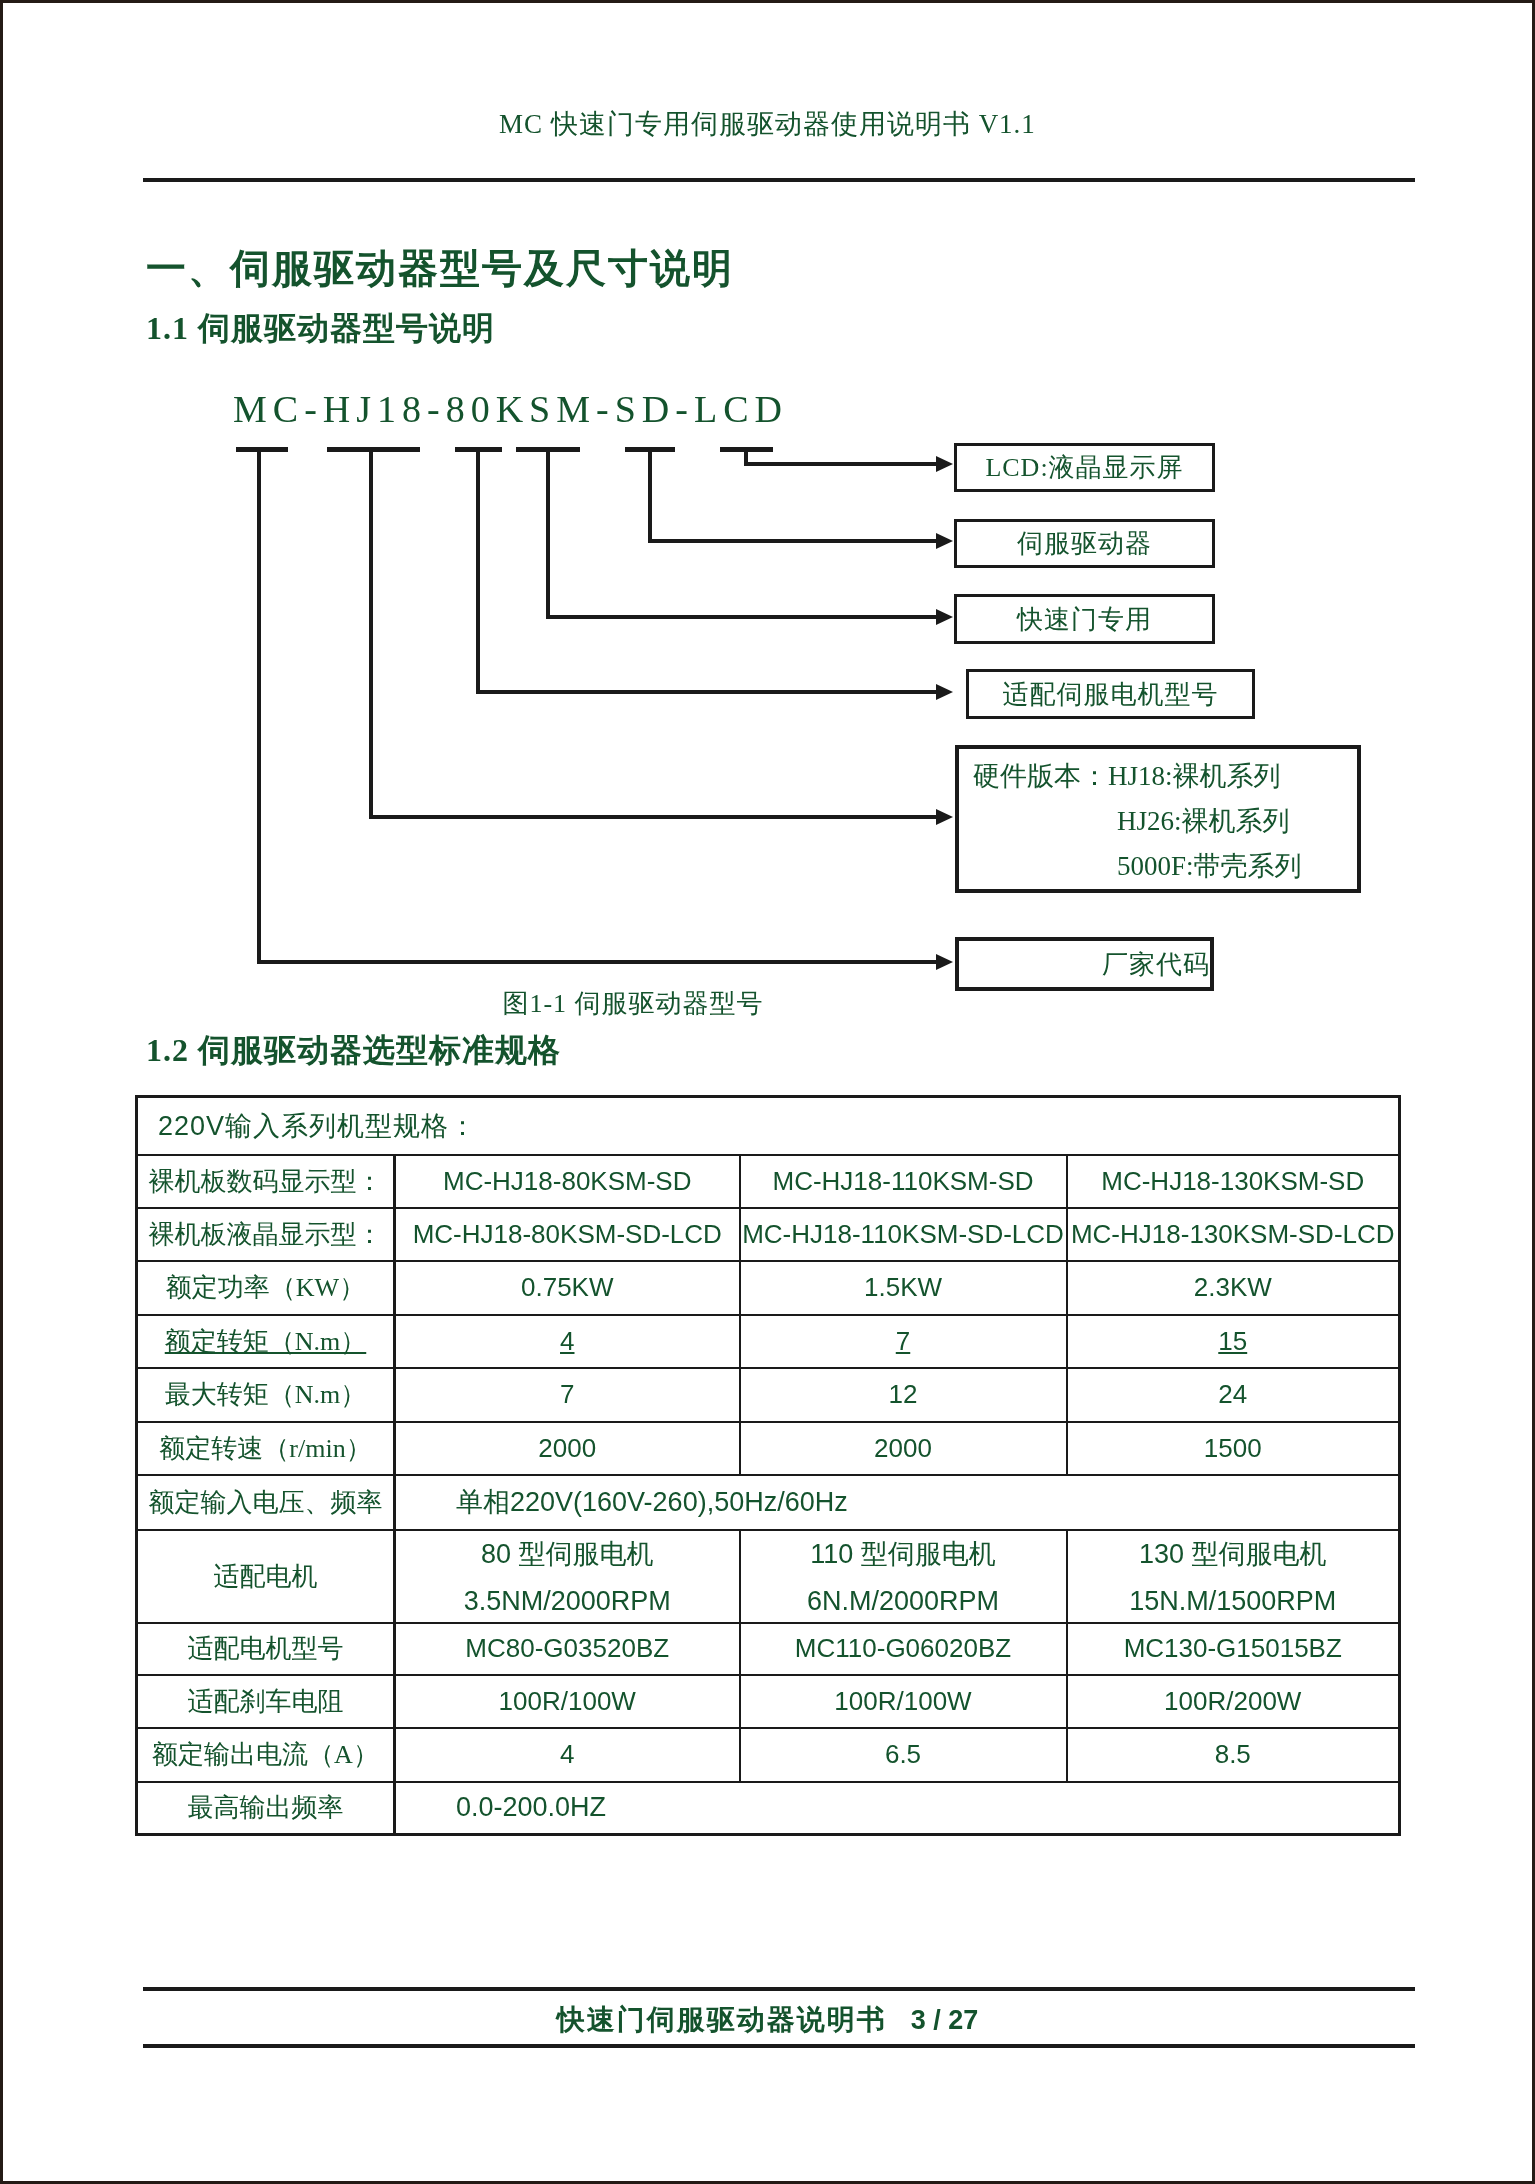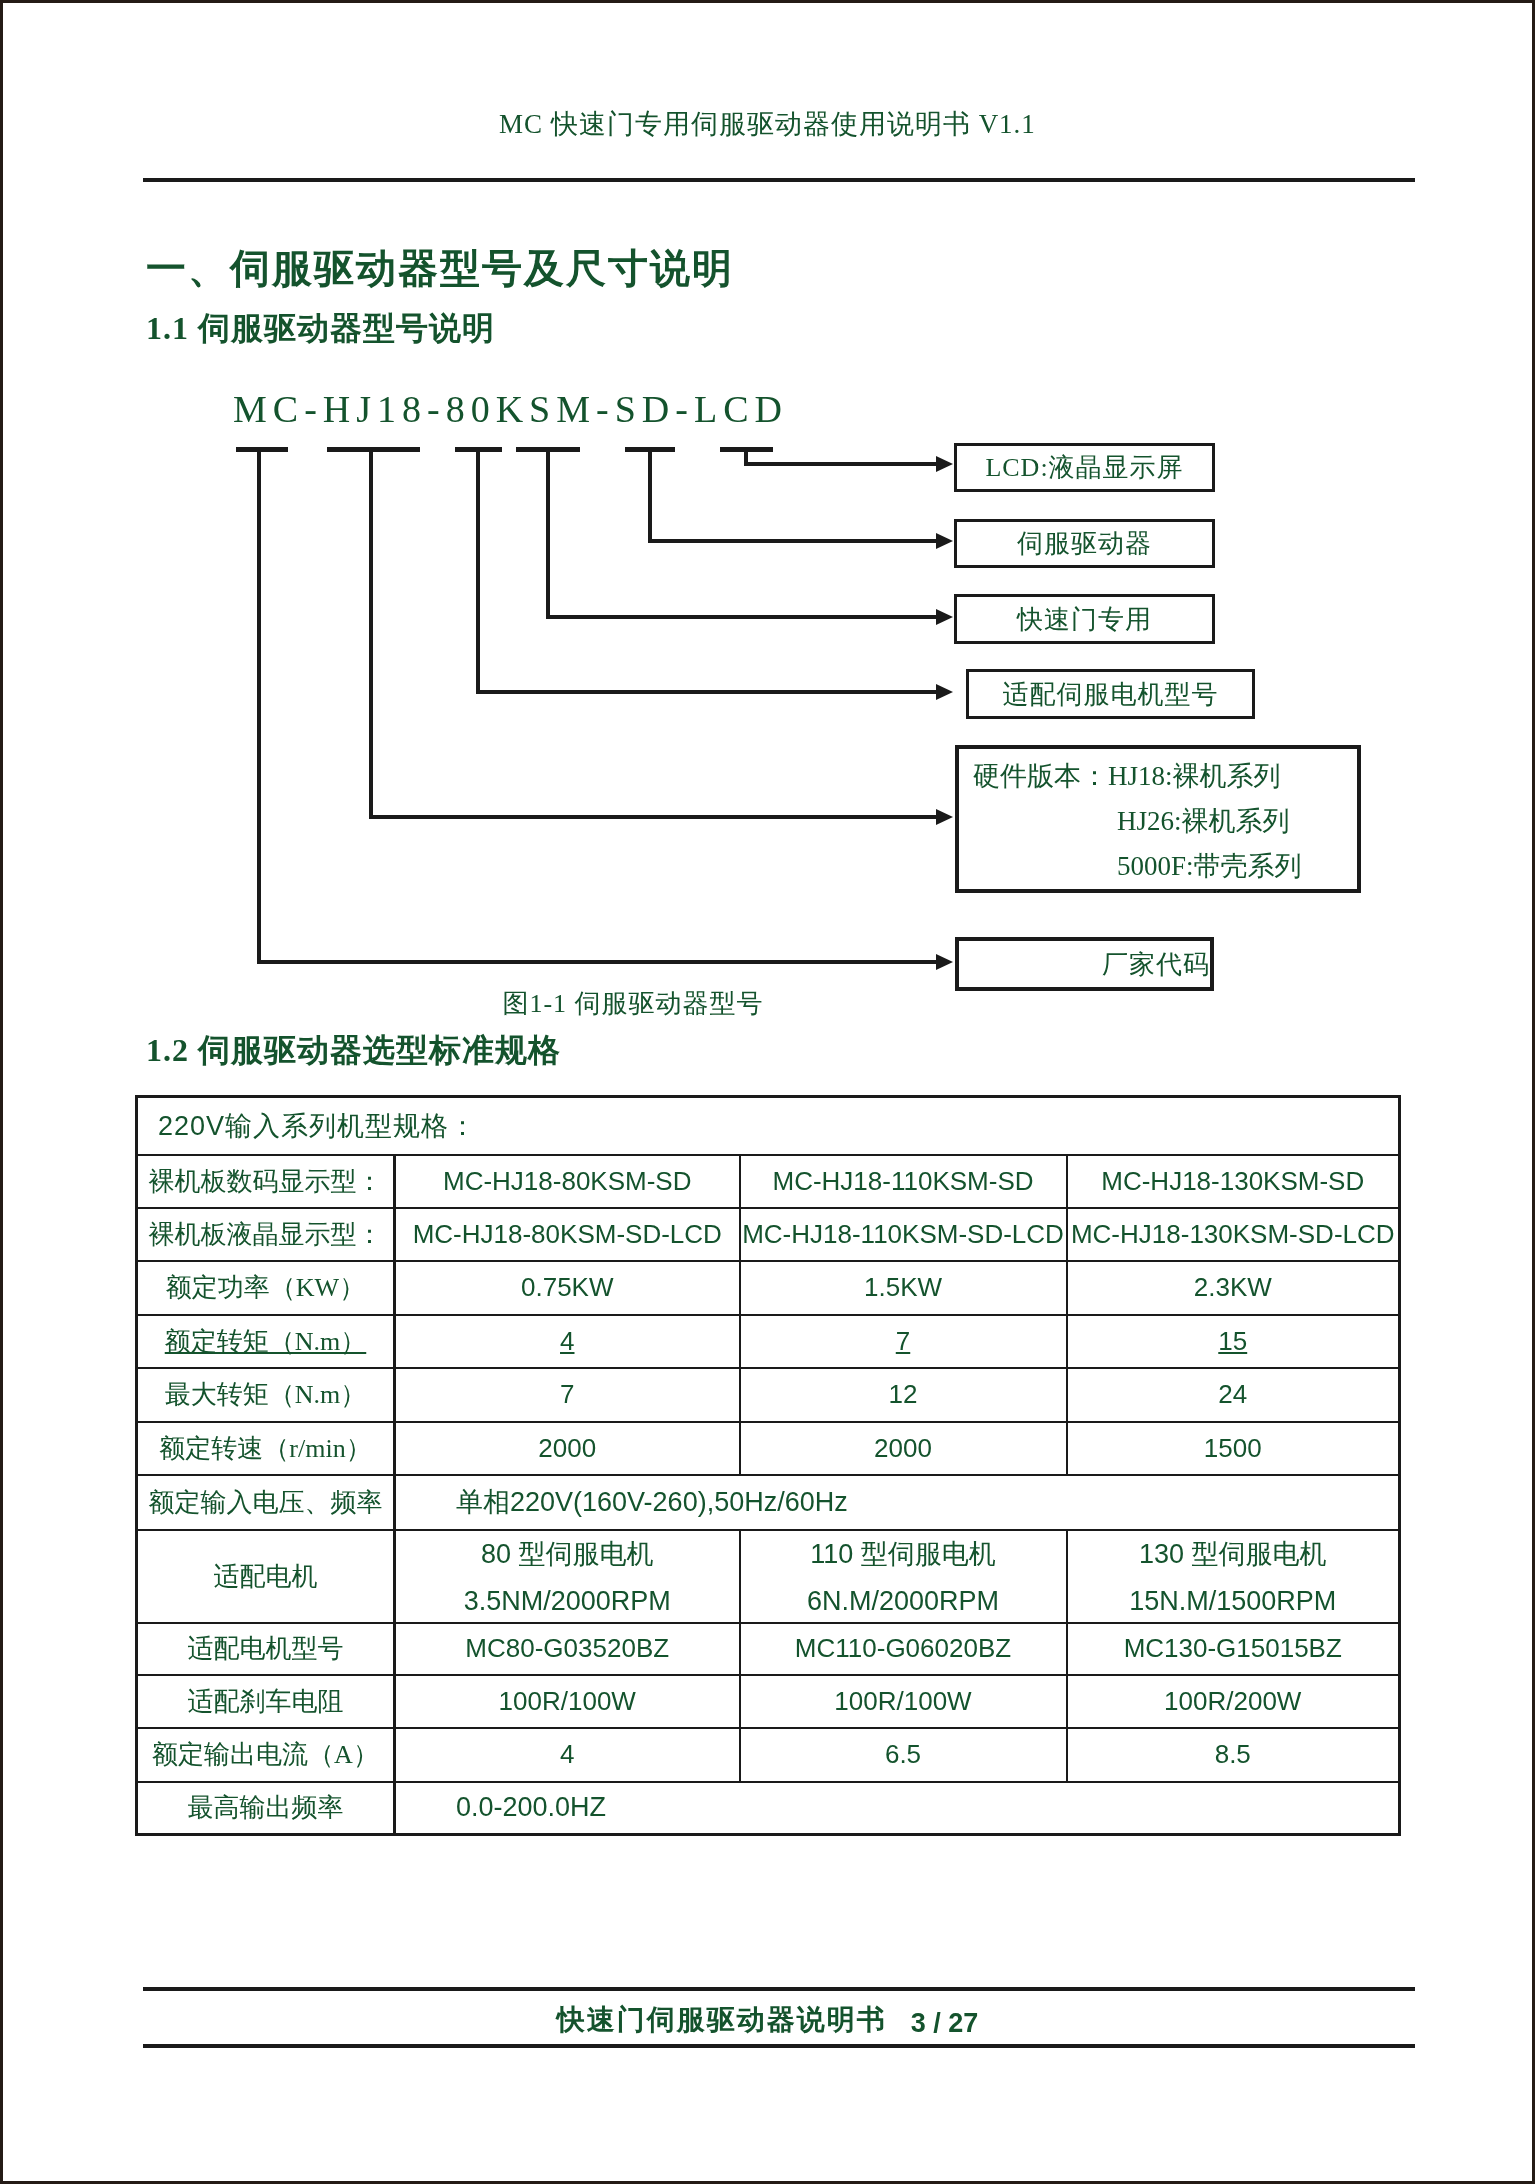--- a/index.html
+++ b/index.html
@@ -92,21 +92,21 @@
     font-size:27px;
     padding-left:60px;
   }
   .twoline{
     display:flex;flex-direction:column;align-items:center;justify-content:center;
     gap:14px;height:100%;
     font-family:"Liberation Sans","DejaVu Sans",sans-serif;font-size:27px;
   }
   .footer-text{
     position:absolute;top:1998px;left:0;width:100%;
-    display:flex;justify-content:center;align-items:flex-end;gap:24px;
+    display:flex;justify-content:center;align-items:center;gap:24px;
   }
   .footer-label{font-size:28px;font-weight:bold;letter-spacing:2px;}
   .footer-page{font-family:"Liberation Sans","DejaVu Sans",sans-serif;font-size:27px;font-weight:bold;}
 </style>
 </head>
 <body>
 
 <div class="page">
 
   <div class="header-title">MC 快速门专用伺服驱动器使用说明书 V1.1</div>

